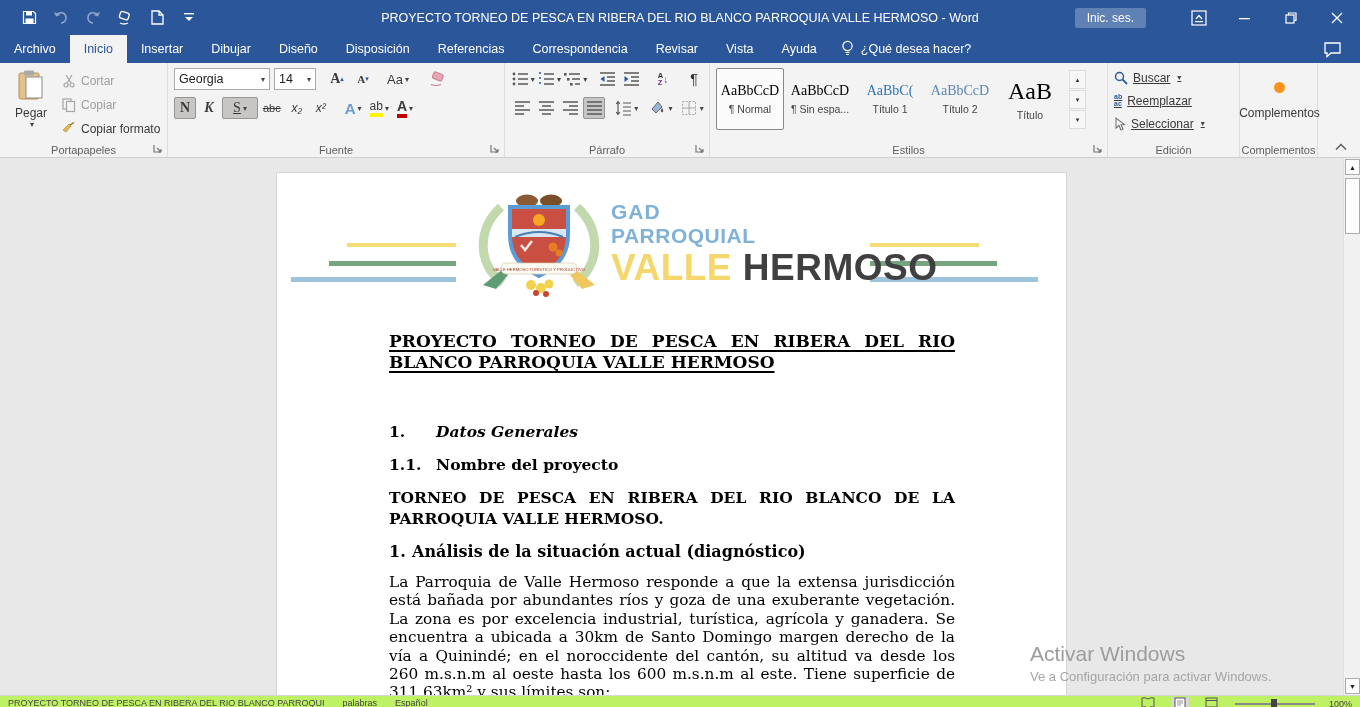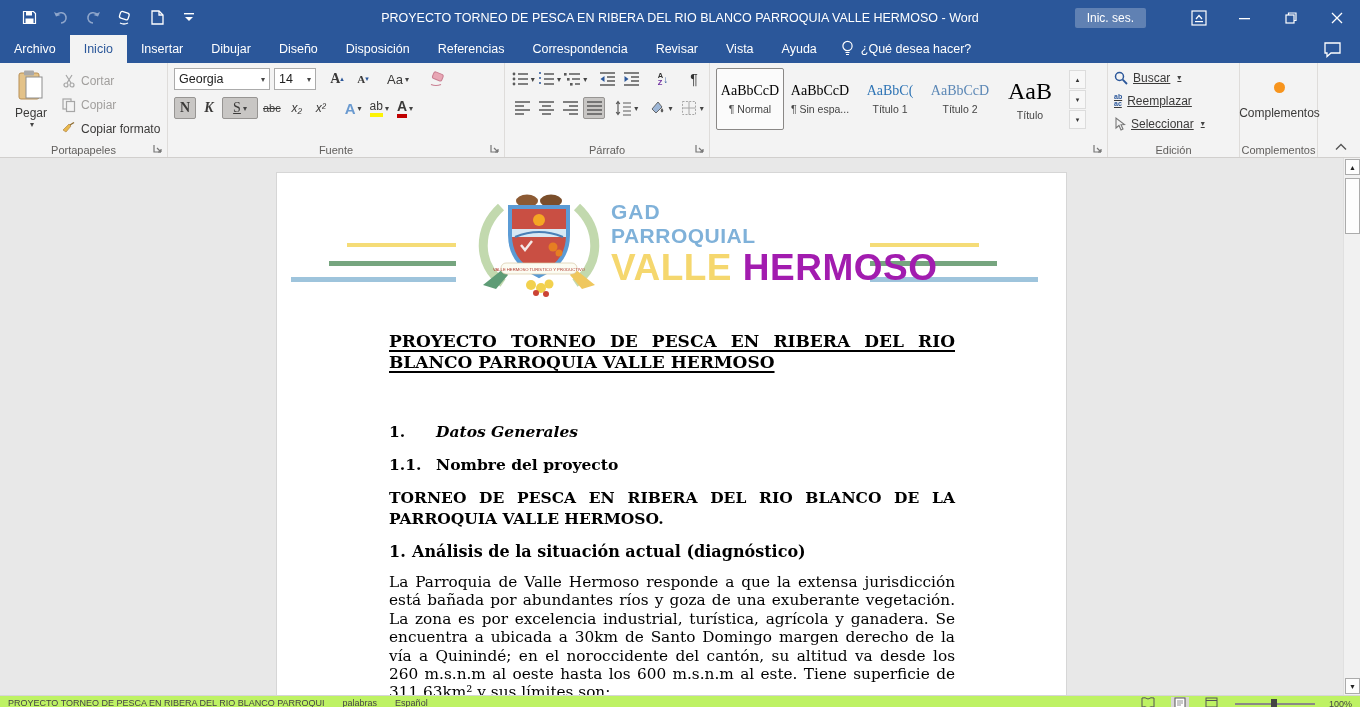--- a/index.html
+++ b/index.html
@@ -486,20 +486,21 @@
         <span class="sbtn">
             <span><span class="gal-bar"></span><span style="display:block;">▾</span></span>
           </span>
       </div>
       <span class="launcher">
         <svg width="10" height="10" viewBox="0 0 10 10">
             <path d="M1 1 v7 h7" fill="none" stroke="#777" stroke-width="1.2"></path>
             <path d="M4 4 L8 8 M8 8 v-3 M8 8 h-3" stroke="#777" stroke-width="1.2"></path>
           </svg>
       </span>
+      <div class="group-label">Estilos</div>
     </div>
 
     <div class="group g-edit">
       <div class="edit-item">
         <svg width="14" height="14" viewBox="0 0 14 14">
             <circle cx="5.5" cy="5.5" r="4" fill="none" stroke="#2B579A" stroke-width="1.5"></circle>
             <path d="M8.7 8.7 L13 13" stroke="#2B579A" stroke-width="1.8"></path>
           </svg>
         <span>Buscar</span>
           <span class="caret">▾</span>
@@ -566,21 +567,21 @@
             <circle cx="86" cy="95" r="4.5" fill="#F2D14E"></circle>
           <circle cx="73" cy="104" r="3" fill="#CB4335"></circle>
             <circle cx="83" cy="105" r="3" fill="#CB4335"></circle>
         </svg>
 
         <div style="position:absolute;left:334px;top:14px;font-weight:bold;line-height:1;">
           <div style="font-size:21px;color:#7FB1D9;letter-spacing:1px;">GAD</div>
           <div style="font-size:21px;color:#7FB1D9;margin-top:3px;letter-spacing:0.5px;">PARROQUIAL</div>
           <div style="font-size:37px;margin-top:3px;letter-spacing:0.5px;">
             <span style="color:#F5D76E;">VALLE</span>
-            <span style="color:#a21caf;">HERMOSO</span>
+            <span style="color:#404040;">HERMOSO</span>
           </div>
         </div>
       </div>
 
       <div class="content">
         <div class="doc-title">
           <div class="l1">PROYECTO TORNEO DE PESCA EN RIBERA DEL RIO</div>
           <div class="l2">BLANCO PARROQUIA VALLE HERMOSO</div>
         </div>
 
@@ -599,20 +600,24 @@
 
         <div class="h2line">
           <span class="h-num">1.</span><span>Análisis de la situación actual (diagnóstico)</span>
         </div>
 
         <div class="p2">La Parroquia de Valle Hermoso responde a que la extensa jurisdicción está bañada por abundantes ríos y goza de una exuberante vegetación. La zona es por excelencia industrial, turística, agrícola y ganadera. Se encuentra a ubicada a 30km de Santo Domingo margen derecho de la vía a Quinindé; en el noroccidente del cantón, su altitud va desde los 260 m.s.n.m al oeste hasta los 600 m.s.n.m al este. Tiene superficie de 311.63km² y sus límites son:</div>
 
       </div>
     </div>
 
+    <div class="watermark">
+      <div class="w1">Activar Windows</div>
+      <div class="w2">Ve a Configuración para activar Windows.</div>
+    </div>
 
     <div class="vscroll">
       <span class="varrow" style="top:1px;">▲</span>
       <span class="vthumb"></span>
       <span class="varrow" style="bottom:1px;">▼</span>
     </div>
   </div>
 
   <div class="statusbar">
     <div class="status-inner">

